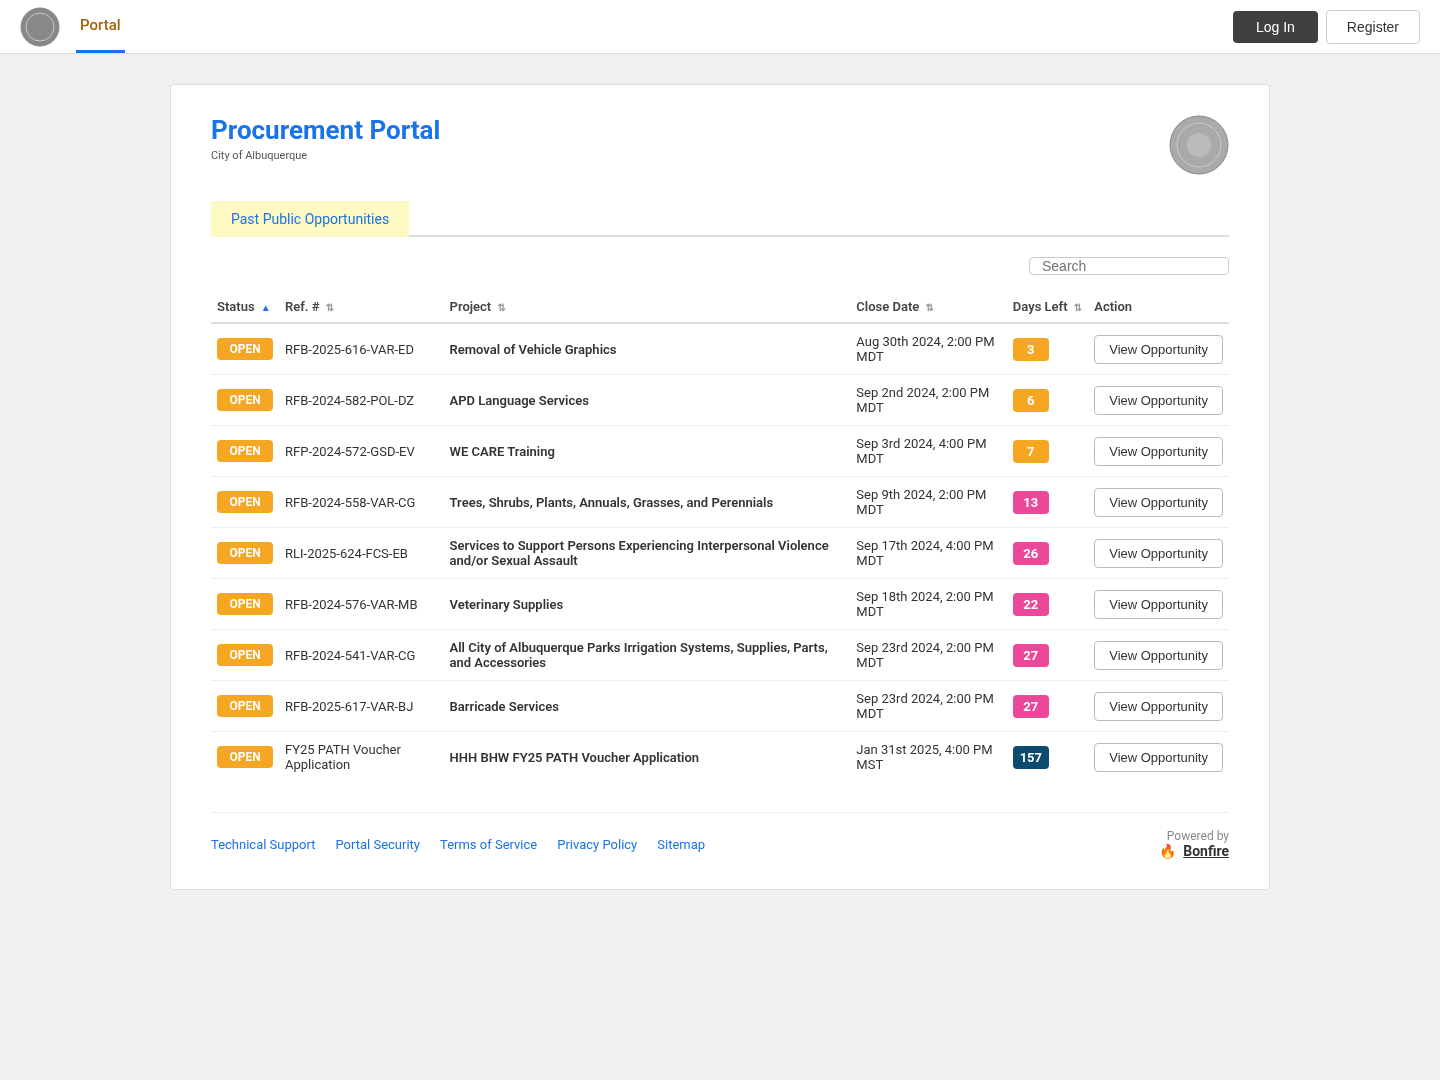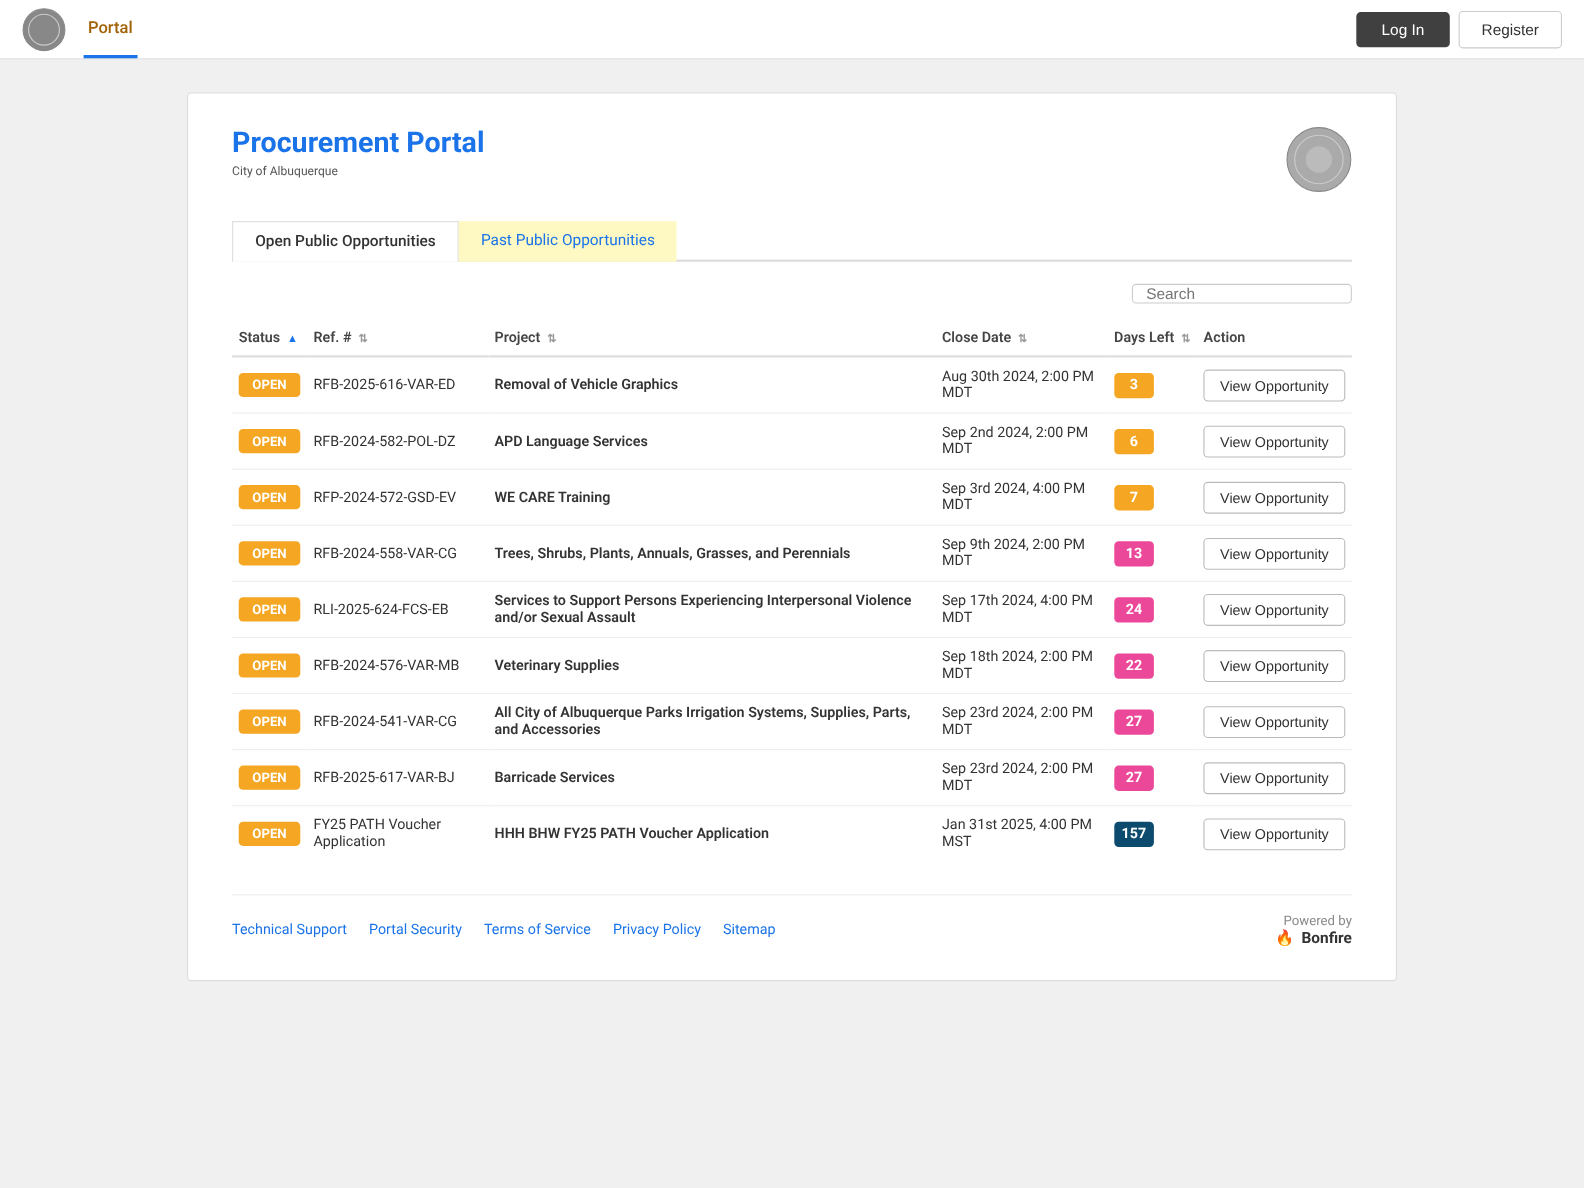--- a/index.html
+++ b/index.html
@@ -238,20 +238,21 @@
     }
     .powered-by {
       font-size: 12px;
       color: #888;
       text-align: right;
     }
     .powered-by-brand {
       font-weight: bold;
       color: #333;
       font-size: 14px;
+      text-decoration: underline;
     }
     .bonfire-icon {
       display: inline-block;
       margin-right: 3px;
       font-size: 14px;
     }
   </style>
 </head>
 <body>
 
@@ -279,21 +280,20 @@
     <div class="portal-logo">
       <svg viewBox="0 0 60 60" width="60" height="60">
         <circle cx="30" cy="30" r="29" fill="#aaa" stroke="#888" stroke-width="1"></circle>
         <circle cx="30" cy="30" r="22" fill="none" stroke="#ccc" stroke-width="1"></circle>
         <circle cx="30" cy="30" r="12" fill="#bbb"></circle>
       </svg>
     </div>
   </div>
 
   <div class="tabs">
-    <div class="tab active">Open Public Opportunities</div>
     <div class="tab inactive">Past Public Opportunities</div>
   </div>
 
   <div class="search-row">
     <input class="search-input" type="text" placeholder="Search" style="">
   </div>
 
   <table class="opp-table">
     <thead>
       <tr>
@@ -353,21 +353,21 @@
           <td><span class="project-name">Trees, Shrubs, Plants, Annuals, Grasses, and Perennials</span></td>
           <td>Sep 9th 2024, 2:00 PM MDT</td>
           <td><span class="days-badge green">13</span></td>
           <td><button class="btn-view">View Opportunity</button></td>
         </tr>
         <tr>
           <td><span class="badge-open">OPEN</span></td>
           <td>RLI-2025-624-FCS-EB</td>
           <td><span class="project-name">Services to Support Persons Experiencing Interpersonal Violence and/or Sexual Assault</span></td>
           <td>Sep 17th 2024, 4:00 PM MDT</td>
-          <td><span class="days-badge green">24</span></td>
+          <td><span class="days-badge green">26</span></td>
           <td><button class="btn-view">View Opportunity</button></td>
         </tr>
         <tr>
           <td><span class="badge-open">OPEN</span></td>
           <td>RFB-2024-576-VAR-MB</td>
           <td><span class="project-name">Veterinary Supplies</span></td>
           <td>Sep 18th 2024, 2:00 PM MDT</td>
           <td><span class="days-badge green">22</span></td>
           <td><button class="btn-view">View Opportunity</button></td>
         </tr>

